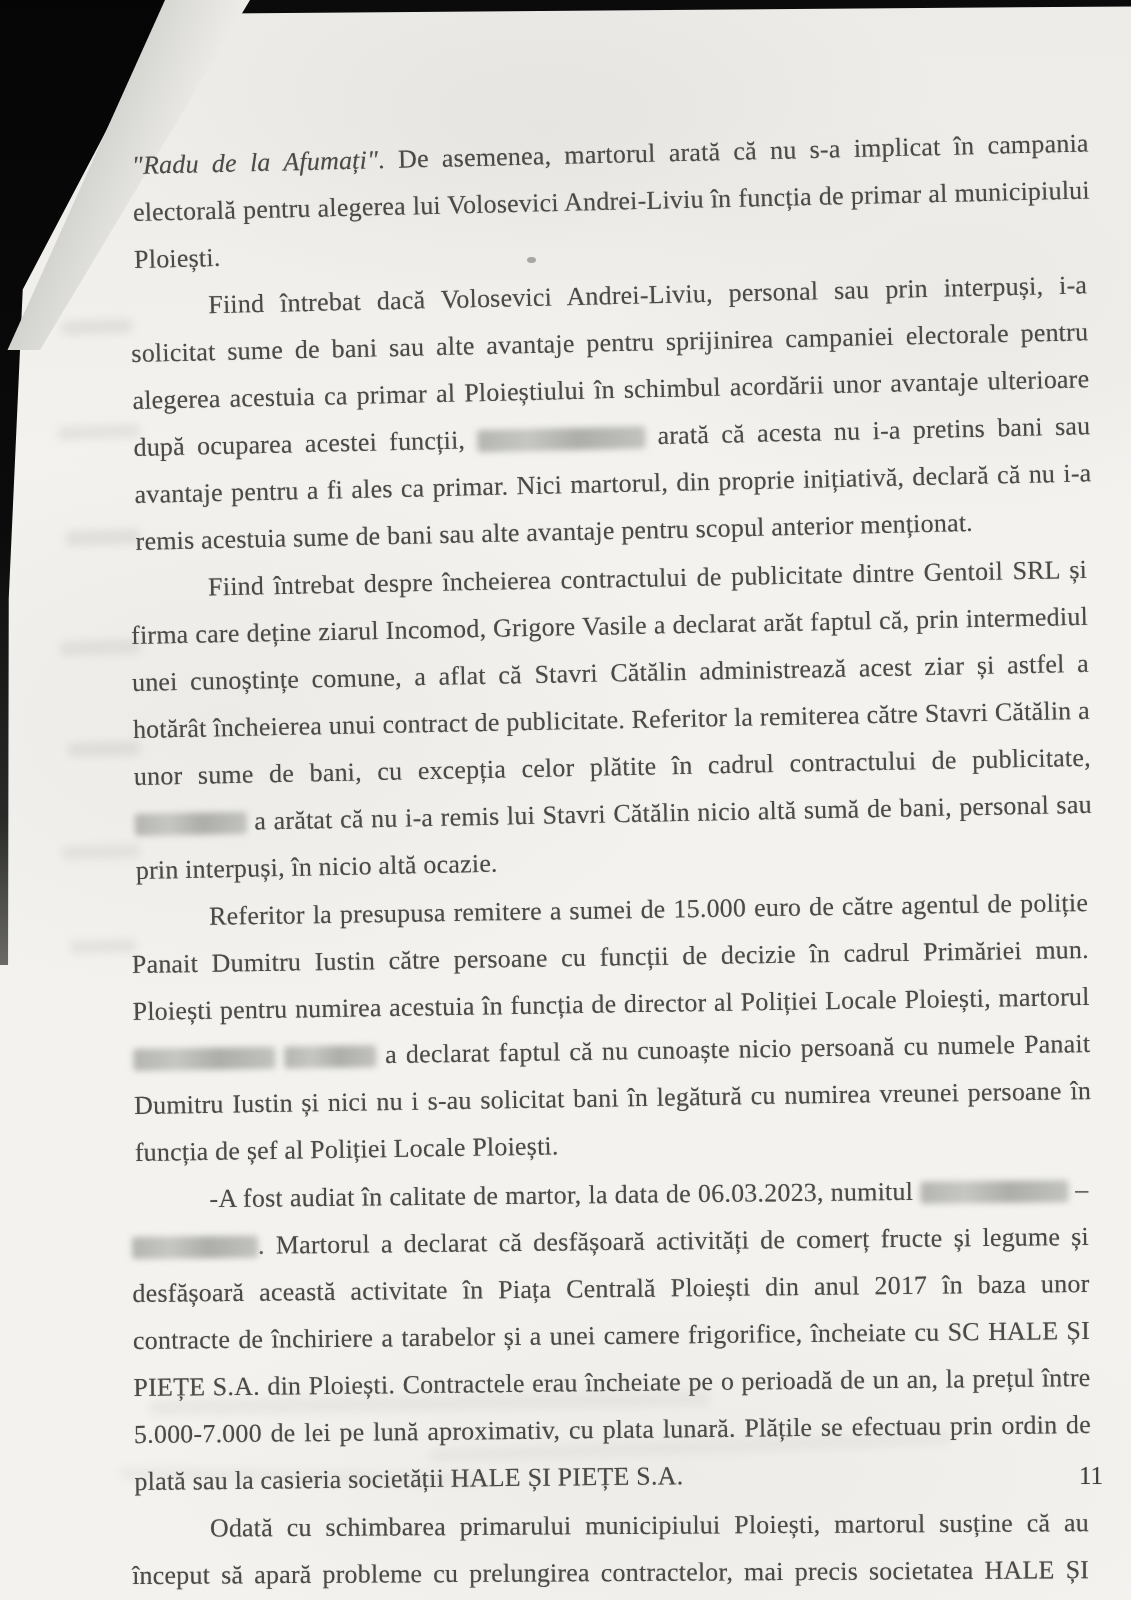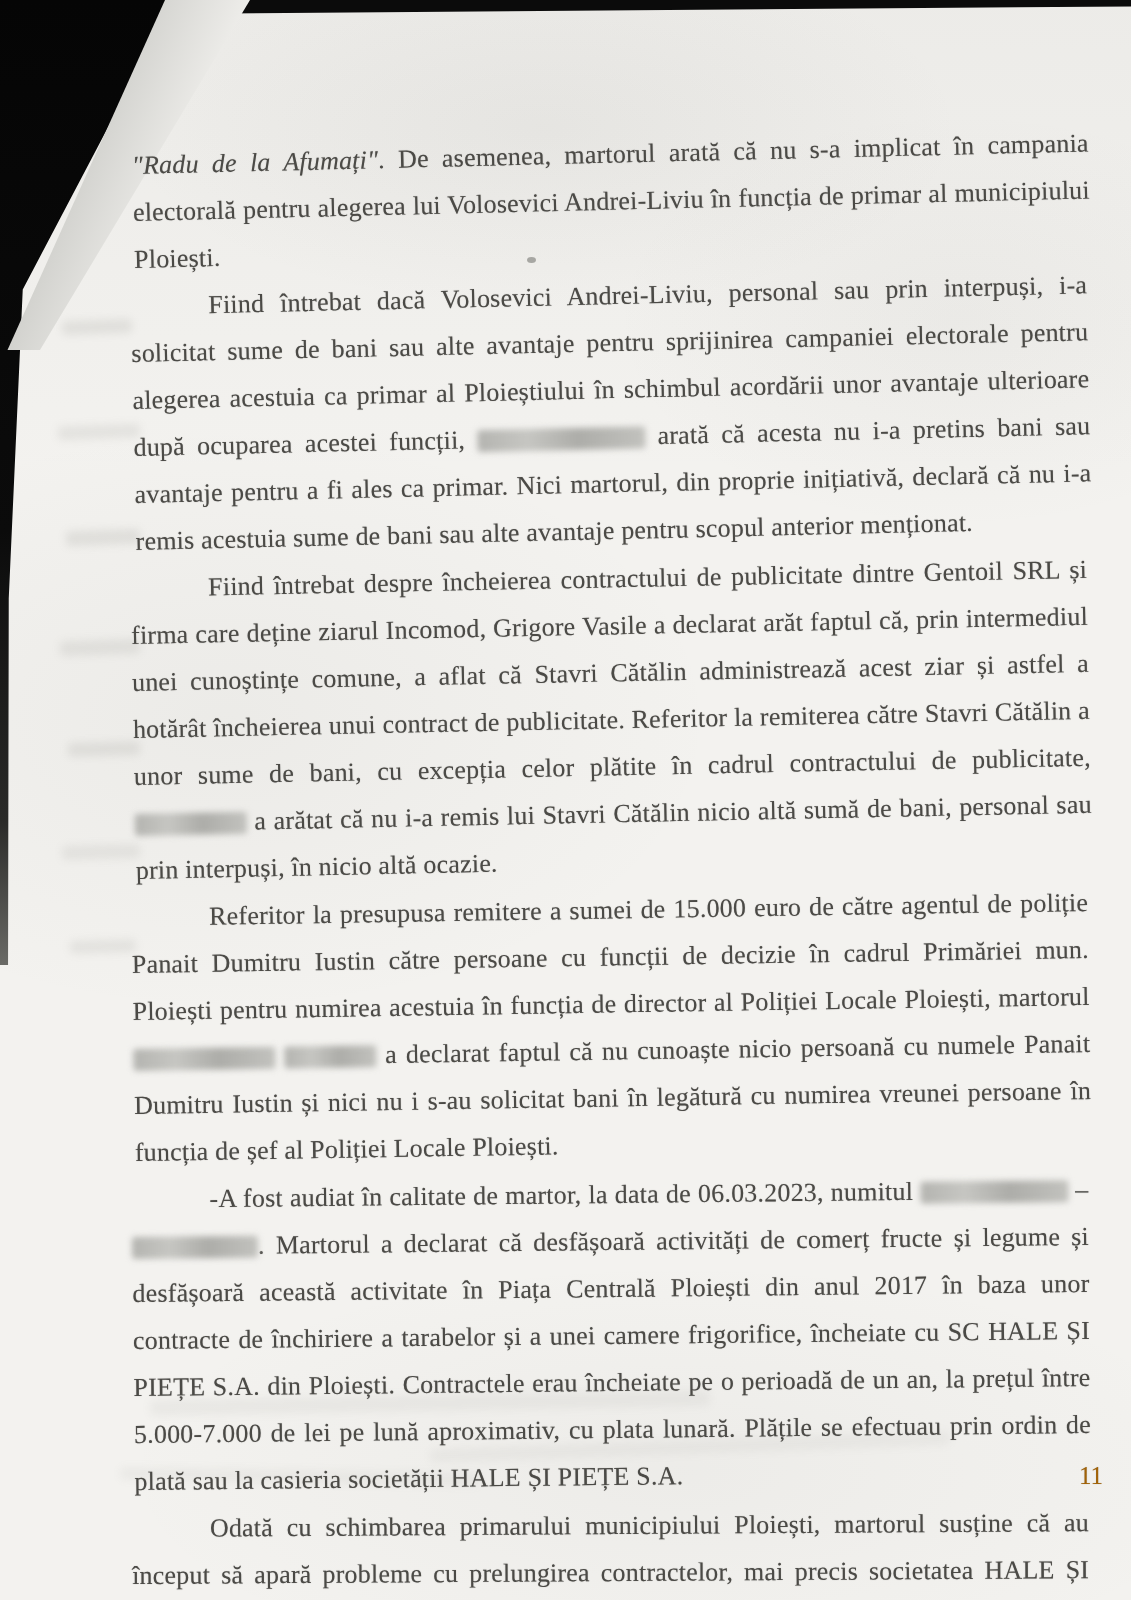--- a/index.html
+++ b/index.html
@@ -51,21 +51,21 @@
   .para:nth-of-type(4){transform:rotate(-0.9deg);transform-origin:0 50%;}
   .para:nth-of-type(5){transform:rotate(-0.6deg);transform-origin:0 50%;}
   .para:nth-of-type(6){transform:rotate(-0.35deg);transform-origin:0 50%;}
   .italic{font-style:italic;}
   .redacted{
     display:inline-block;height:22px;vertical-align:-4px;border-radius:3px;
     background:linear-gradient(90deg,#b4b4b0,#c6c6c2 30%,#adada9 60%,#c2c2be);
     filter:blur(3px);
   }
   .page-number{
-    position:absolute;right:28px;top:1462px;font-size:25px;color:#a16207;
+    position:absolute;right:28px;top:1462px;font-size:25px;color:#404040;
     text-shadow:0 0 1px rgba(86,85,79,.4);
   }
   .speck{position:absolute;background:#6d6d68;border-radius:50%;opacity:.55;}
 </style>
 </head>
 <body>
 
 <div class="paper-texture"></div>
 
 <div class="smudge" style="left:62px;top:320px;width:70px;height:14px;opacity:.16;transform:rotate(-2deg);"></div>

